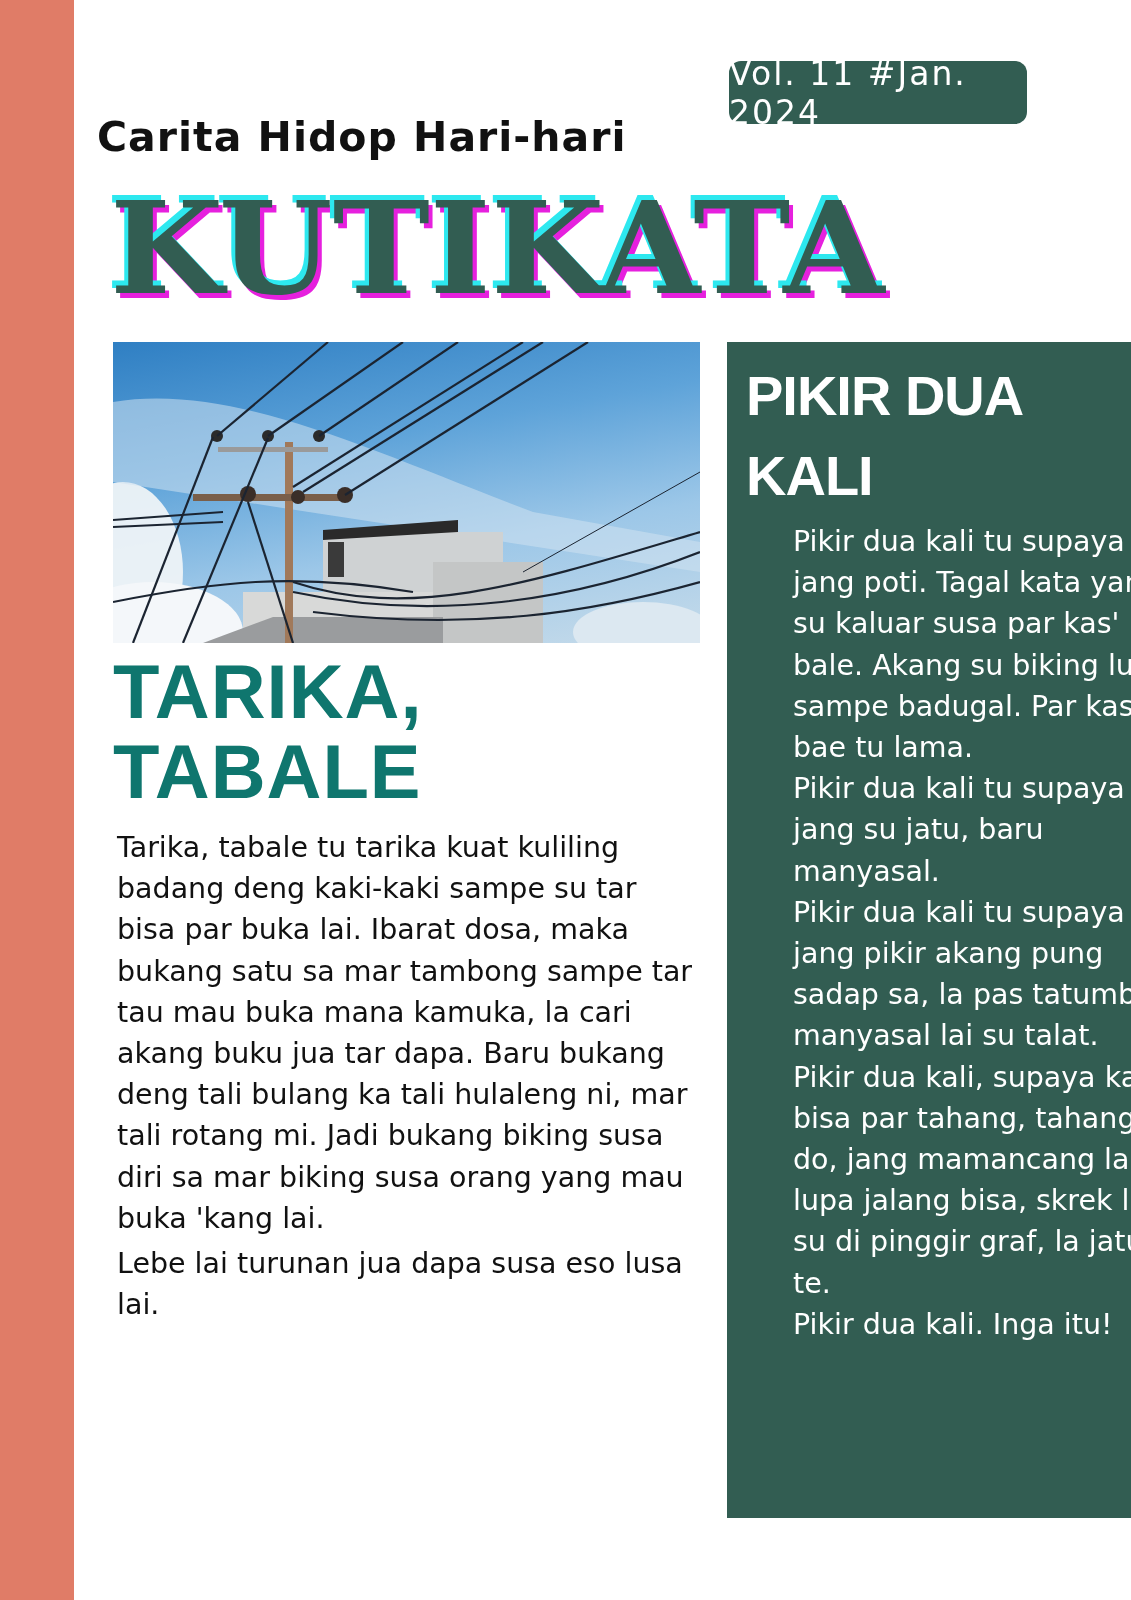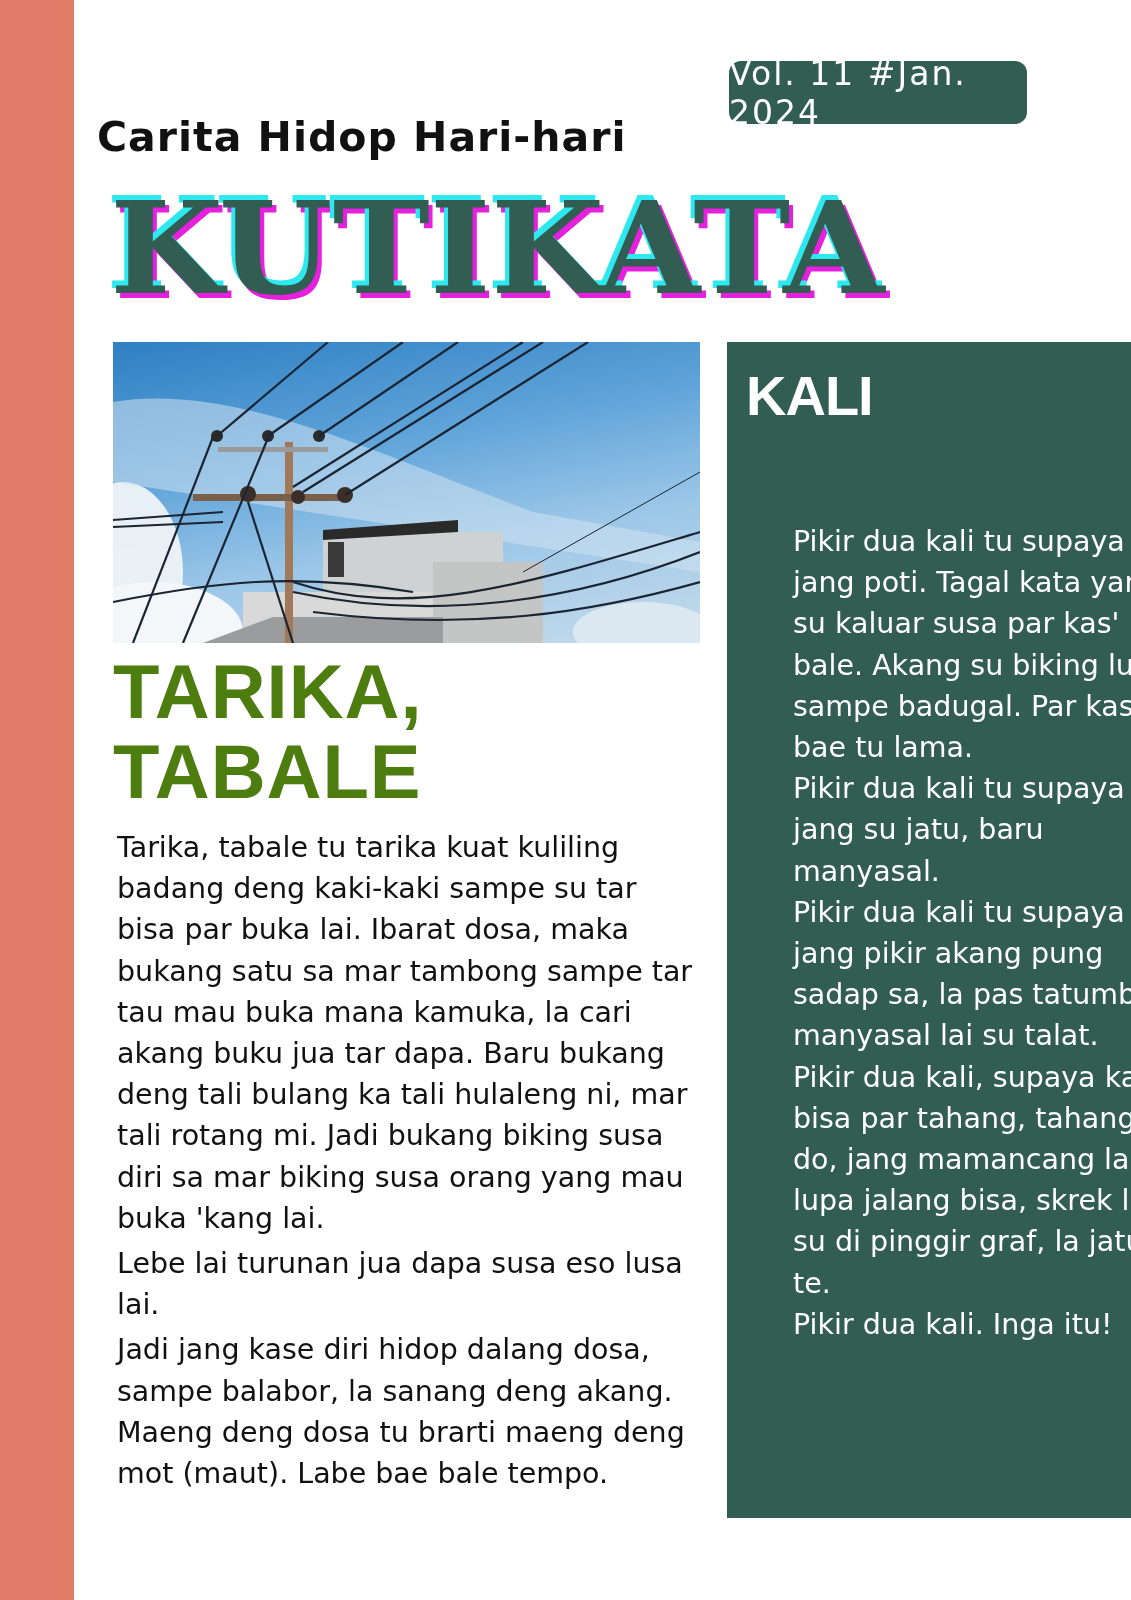--- a/index.html
+++ b/index.html
@@ -33,21 +33,21 @@
       text-shadow: -4px -5px 0 #2de8ef, 4px 5px 0 #e620de;
     }
     .photo {
       position: absolute; left: 113px; top: 342px; width: 587px; height: 301px;
       overflow: hidden;
       background: linear-gradient(170deg, #2f7fc3 0%, #5ea3d9 35%, #9cc7e8 65%, #c6dbea 100%);
     }
     .photo svg { position: absolute; left: 0; top: 0; }
     .article-title {
       position: absolute; left: 113px; top: 652px;
-      font-size: 76px; line-height: 80px; font-weight: bold; color: #4d7c0f;
+      font-size: 76px; line-height: 80px; font-weight: bold; color: #0f766e;
       font-family: "Liberation Sans", sans-serif; letter-spacing: 1px;
     }
     .article-body {
       position: absolute; left: 113px; top: 823px; width: 588px;
       font-size: 28.5px; line-height: 41.2px; color: #111111;
       text-align: justify; font-family: "DejaVu Sans", sans-serif;
     }
     .article-body p { margin: 4px; }
     .article-body .last-left { text-align: left; }
     .sidebar {
@@ -127,25 +127,25 @@
 </div>
 
 <div class="article-title">
   <div>TARIKA,</div>
   <div>TABALE</div>
 </div>
 
 <div class="article-body">
   <p class="last-left">Tarika, tabale tu tarika kuat kuliling badang deng kaki-kaki sampe su tar bisa par buka lai. Ibarat dosa, maka bukang satu sa mar tambong sampe tar tau mau buka mana kamuka, la cari akang buku jua tar dapa. Baru bukang deng tali bulang ka tali hulaleng ni, mar tali rotang mi. Jadi bukang biking susa diri sa mar biking susa orang yang mau buka 'kang lai.</p>
   <p class="last-left">Lebe lai turunan jua dapa susa eso lusa lai.</p>
-  <p class="last-left">Jadi jang kase diri hidop dalang dosa, sampe balabor, la sanang deng akang. Maeng deng dosa tu brarti maeng deng mot (maut). Labe bae bale tempo.</p>
 </div>
 
 <div class="sidebar">
   <div class="sidebar-title">
+    <div>PIKIR DUA</div>
     <div>KALI</div>
   </div>
   <div class="sidebar-body">
     <p>Pikir dua kali tu supaya jang poti. Tagal kata yang su kaluar susa par kas' bale. Akang su biking luka sampe badugal. Par kas' bae tu lama.</p>
     <p>Pikir dua kali tu supaya jang su jatu, baru manyasal.</p>
     <p>Pikir dua kali tu supaya jang pikir akang pung sadap sa, la pas tatumbu, manyasal lai su talat.</p>
     <p>Pikir dua kali, supaya kalu bisa par tahang, tahang do, jang mamancang la lupa jalang bisa, skrek lai su di pinggir graf, la jatu te.</p>
     <p>Pikir dua kali. Inga itu!</p>
   </div>
 </div>

